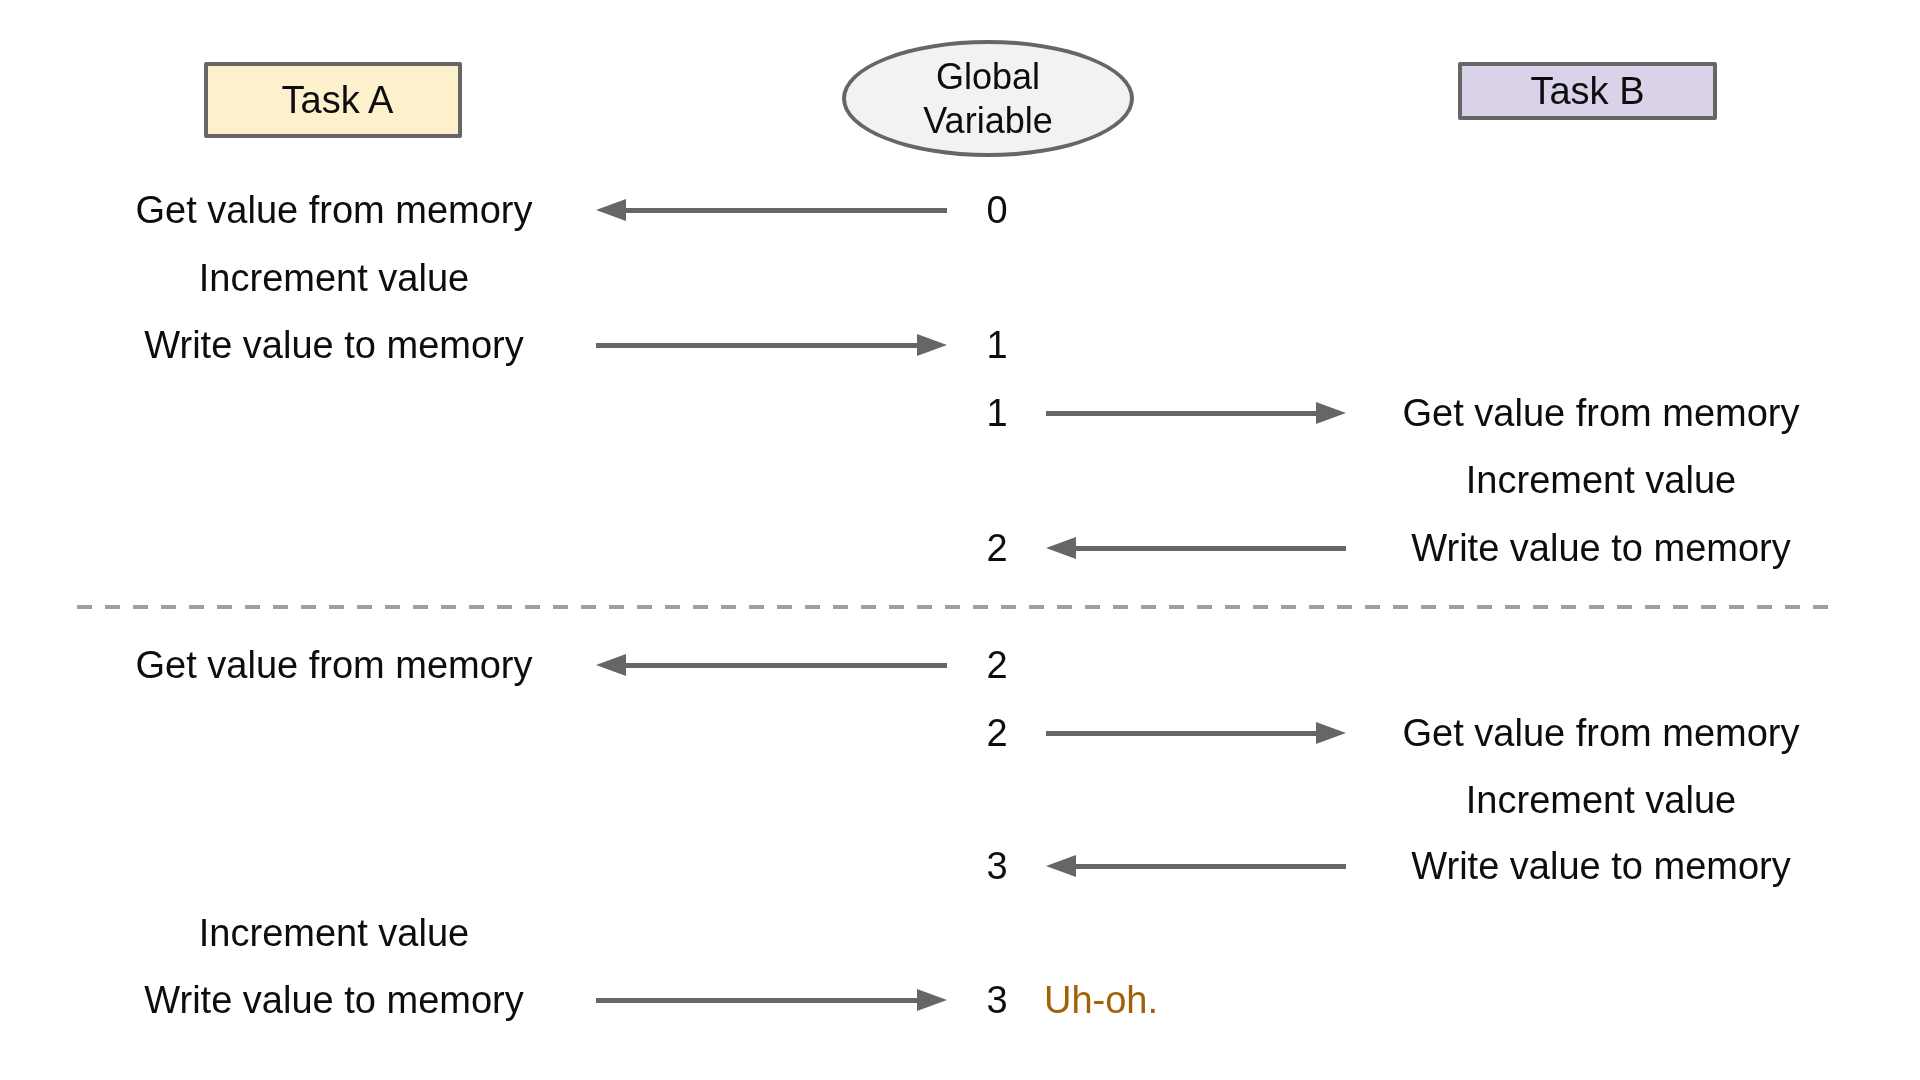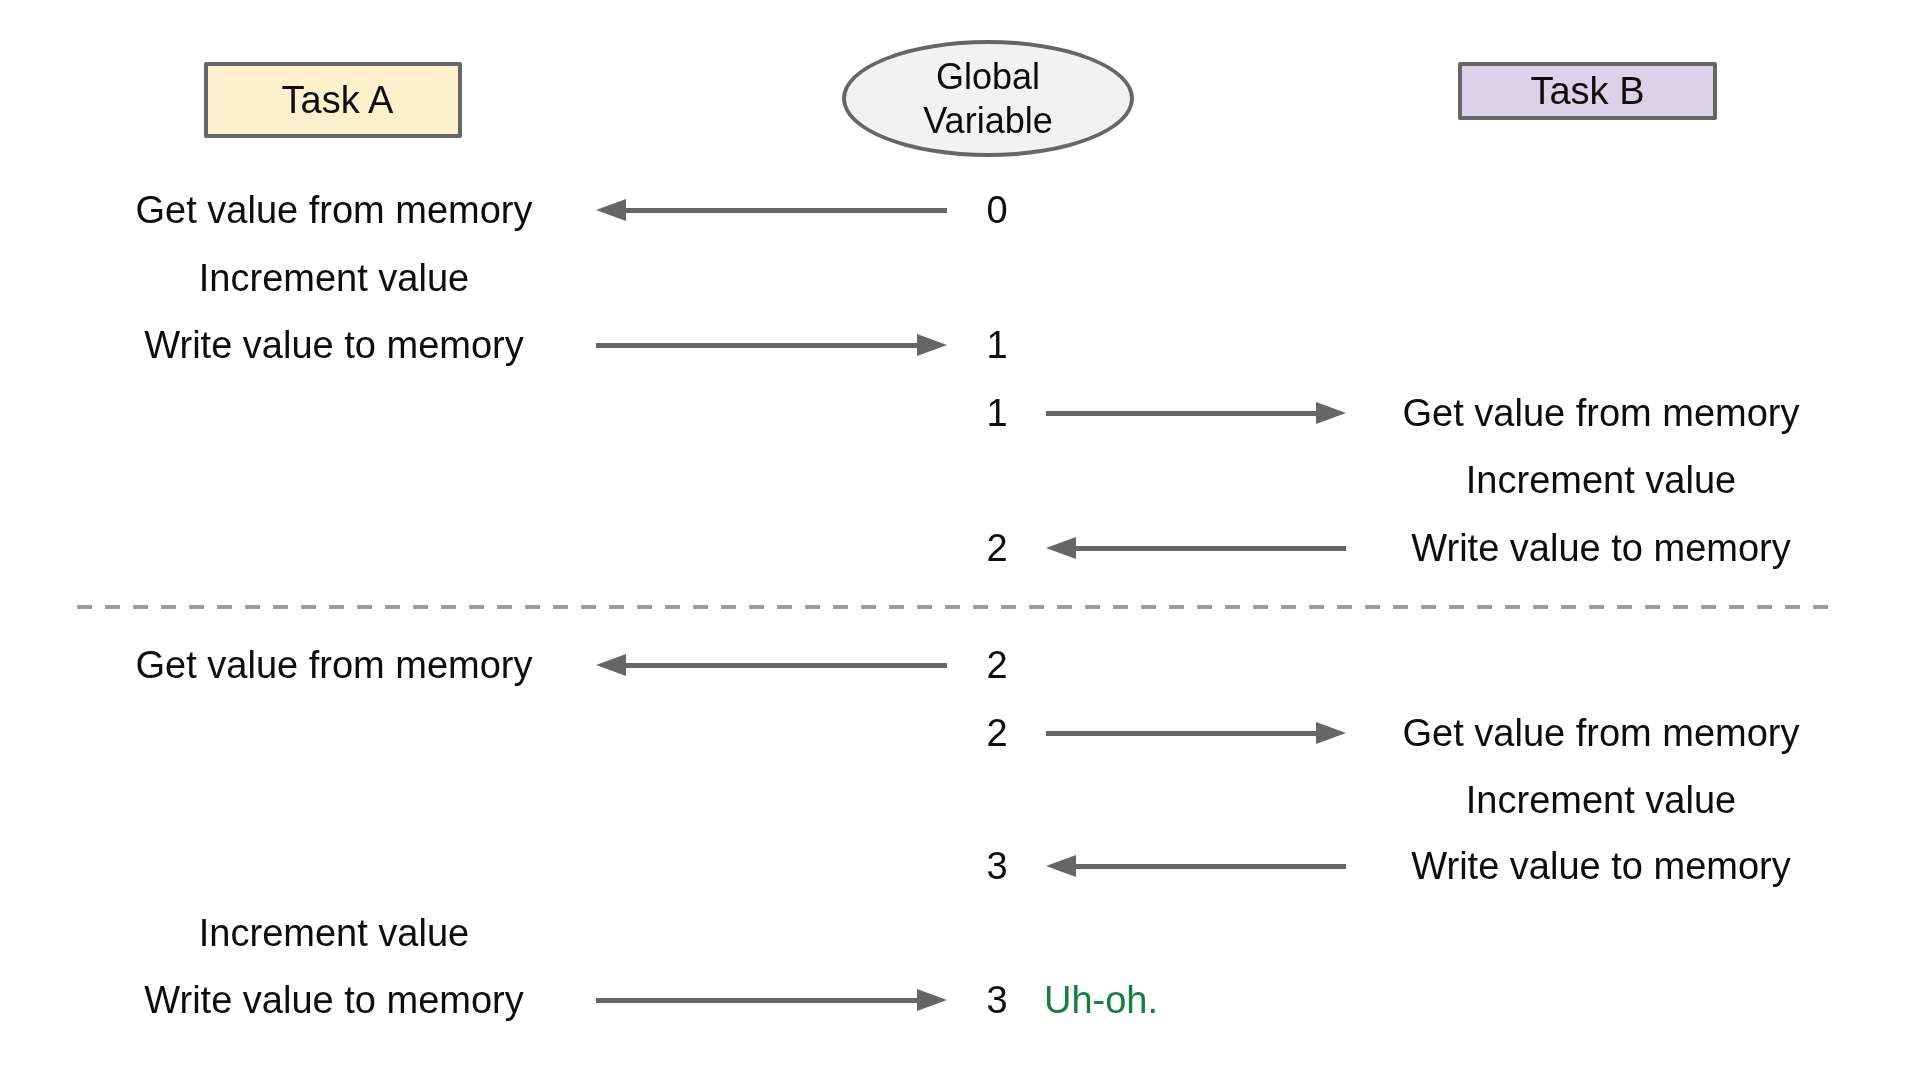--- a/index.html
+++ b/index.html
@@ -13,21 +13,21 @@
   #task-b-node{left:1458px;top:62px;width:259px;height:58px;background:#d9d2e9;}
   #global-variable-node{left:842px;top:40px;width:292px;height:117px;background:#f2f2f2;
         border-radius:50%;font-size:36px;line-height:1.22;text-align:center;}
   #global-variable-node .lbl{width:175px;}
 
   
   .row{position:absolute;left:9px;width:1920px;height:40px;}
   .a-label{position:absolute;left:85px;width:480px;text-align:center;font-size:38px;line-height:40px;white-space:nowrap;}
   .b-label{position:absolute;left:1352px;width:480px;text-align:center;font-size:38px;line-height:40px;white-space:nowrap;}
   .value{position:absolute;left:948px;width:80px;text-align:center;font-size:38px;line-height:40px;}
-  .note{position:absolute;left:1035px;font-size:38px;line-height:40px;color:#15803d;white-space:nowrap;}
+  .note{position:absolute;left:1035px;font-size:38px;line-height:40px;color:#a16207;white-space:nowrap;}
 
   
   .arrow{position:absolute;height:40px;}
   .arrow-a{left:587px;width:351px;}
   .arrow-b{left:1037px;width:300px;}
   .arrow .shaft{position:absolute;top:18px;height:5px;left:0;right:0;background:#666666;}
   .arrow.head-left .shaft{left:26px;}
   .arrow.head-right .shaft{right:26px;}
   .arrow .head{position:absolute;top:9px;width:0;height:0;border-top:11px solid transparent;border-bottom:11px solid transparent;}
   .arrow.head-left .head{left:0;border-right:30px solid #666666;}

